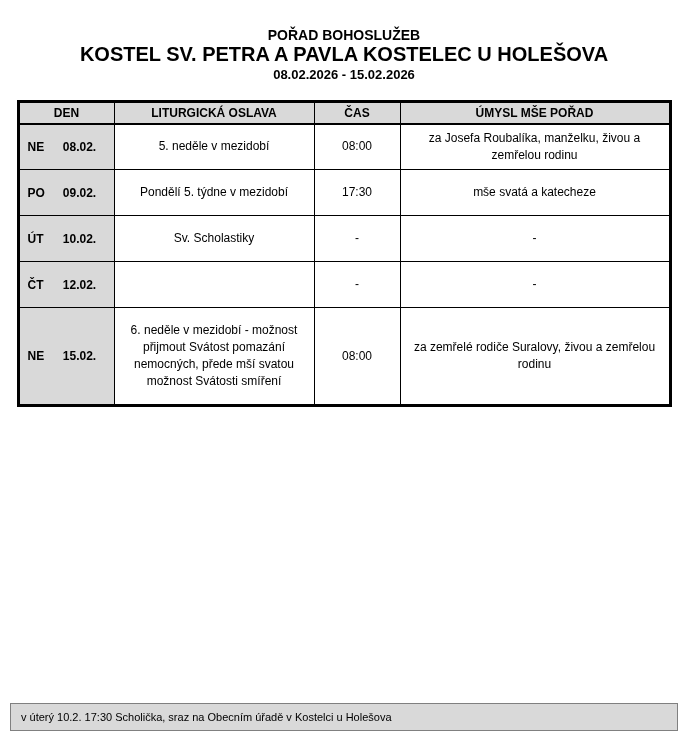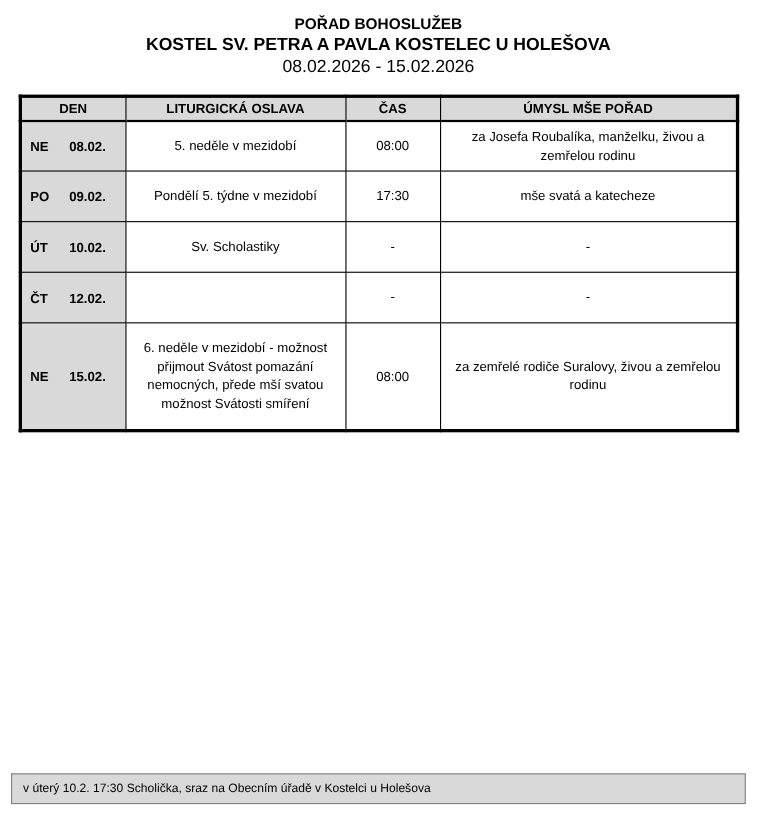--- a/index.html
+++ b/index.html
@@ -5,27 +5,27 @@
   * { margin: 0; padding: 0; box-sizing: border-box; }
   html, body {
     width: 688px;
     background: #ffffff;
     font-family: "Liberation Sans", sans-serif;
     color: #000000;
   }
   .page {
     width: 688px;
     height: 749px;
-    padding: 8px 10px 0 10px;
+    padding: 22px 10px 0 10px;
     position: relative;
   }
   .doc-header { text-align: center; margin-top: 4px; }
   .title-line1 { font-size: 14px; font-weight: bold; line-height: 19px; }
-  .title-line2 { font-size: 16px; font-weight: bold; line-height: 19px; }
-  .date-range  { font-size: 16px; font-weight: normal; line-height: 18px; margin-top: 2px; }
+  .title-line2 { font-size: 20px; font-weight: bold; line-height: 19px; }
+  .date-range  { font-size: 13px; font-weight: bold; line-height: 18px; margin-top: 2px; }
 
   table.schedule {
     border-collapse: collapse;
     width: 652px;
     margin: 16px auto 0 auto;
     border: 3px solid #000000;
     table-layout: fixed;
   }
   table.schedule th, table.schedule td {
     border: 1px solid #000000;

